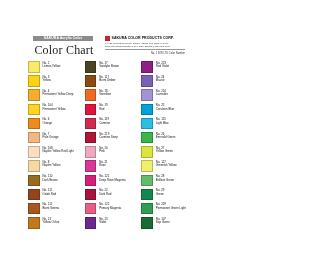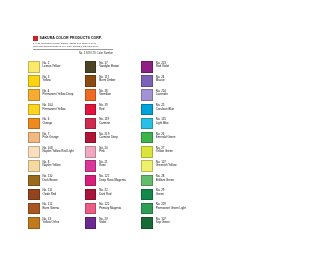--- a/index.html
+++ b/index.html
@@ -139,20 +139,24 @@
     word-break:break-word;
   }
 </style>
 </head>
 <body>
 
 <div class="page">
 
   <div class="header">
 
+    <div class="brand-block">
+      <span class="brand-bar">SAKURA Acrylic Color</span>
+      <div class="chart-title">Color Chart</div>
+    </div>
 
     <div class="corp-block">
       <div class="corp-head">
         <span class="corp-mark"></span>
         <span class="corp-name">SAKURA COLOR PRODUCTS CORP.</span>
       </div>
       <div class="corp-addr">1-6-20 Morimachi Plaza, Osaka, Japan 540-8508 JAPAN</div>
       <div class="corp-addr">www.craysolaproducts.co.jp  e-mail: sakura@craysola.co.jp</div>
       <div class="corp-rule"></div>
       <div class="corp-note">No. 2 S/W LTD Color Number</div>

